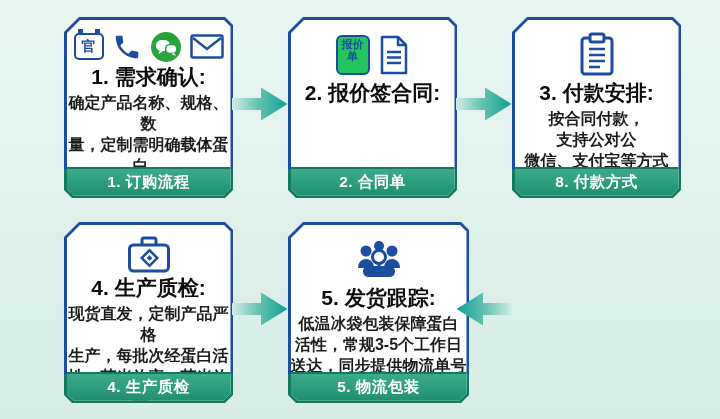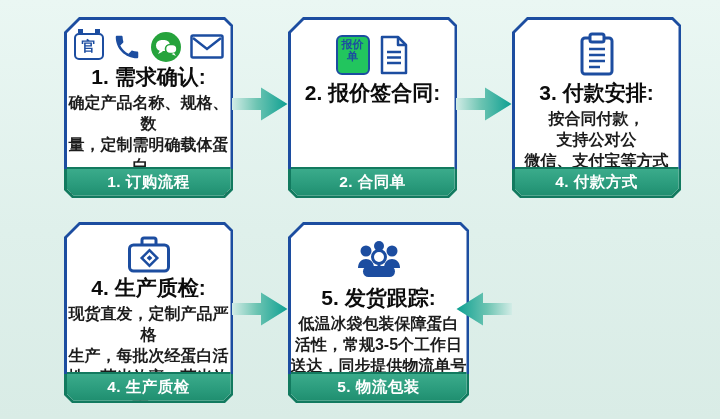--- a/index.html
+++ b/index.html
@@ -124,21 +124,21 @@
           <rect x="4" y="6" width="30" height="36" rx="3" fill="#fff" stroke="#1c4da0" stroke-width="3"></rect>
           <rect x="12" y="2" width="14" height="8" rx="2" fill="#fff" stroke="#1c4da0" stroke-width="3"></rect>
           <path d="M11 17 H27 M11 23 H27 M11 29 H27 M11 35 H22" stroke="#1c4da0" stroke-width="2.5"></path>
         </svg>
       </div>
       <div class="step-title">3. 付款安排:</div>
       <div class="step-body">按合同付款，
 支持公对公
 微信、支付宝等方式
 付款后发送凭证核对</div>
-      <div class="card-footer">4. 付款方式</div>
+      <div class="card-footer">8. 付款方式</div>
     </div>
   </div>
 
   <div class="card" style="left:64px; top:222px;">
     <div class="card-in">
       <div class="icons">
         <svg width="44" height="38" viewBox="0 0 44 38">
           <rect x="15" y="2" width="14" height="9" rx="2" fill="none" stroke="#1c4da0" stroke-width="3"></rect>
           <rect x="2.5" y="9" width="39" height="26" rx="4" fill="#fff" stroke="#1c4da0" stroke-width="3"></rect>
           <rect x="17" y="16.5" width="11" height="11" transform="rotate(45 22.5 22)" fill="none" stroke="#1c4da0" stroke-width="2.5"></rect>

